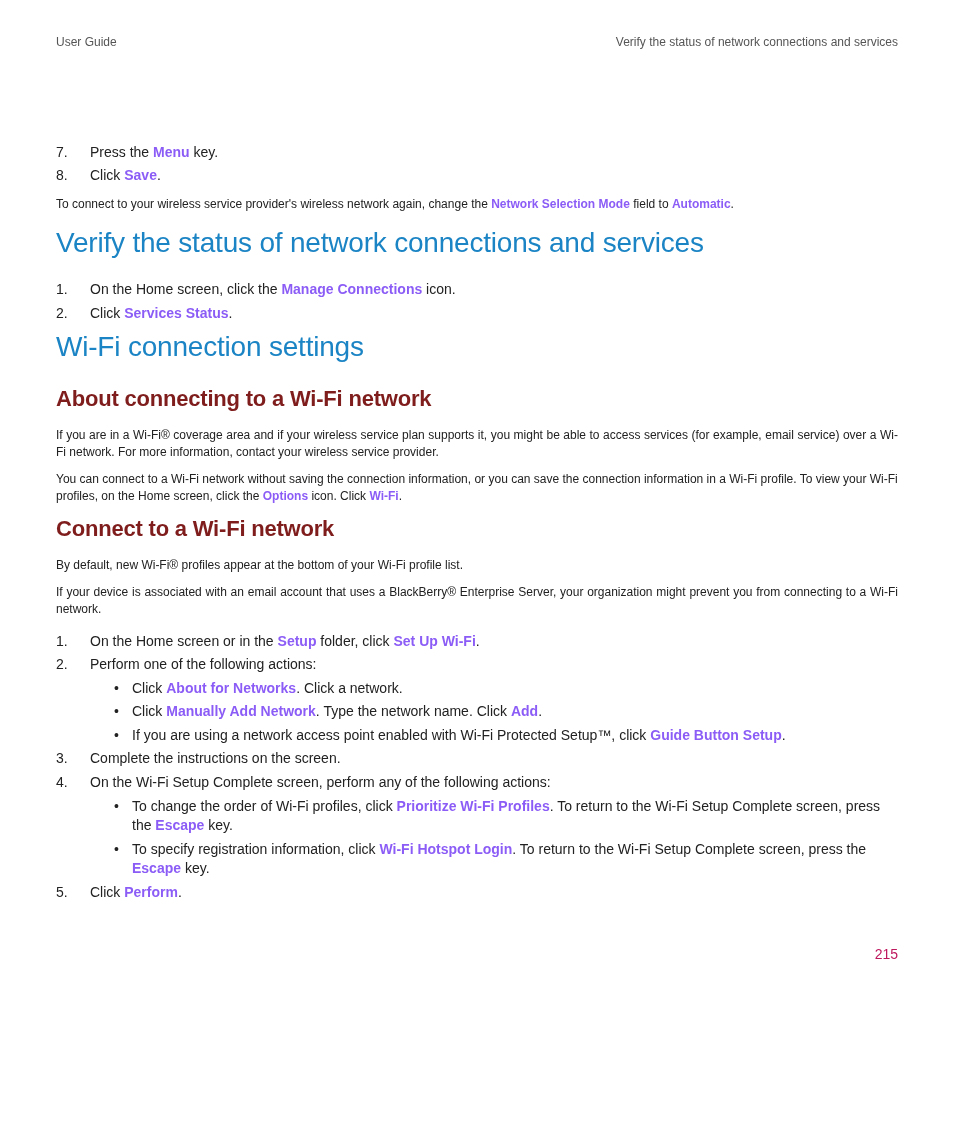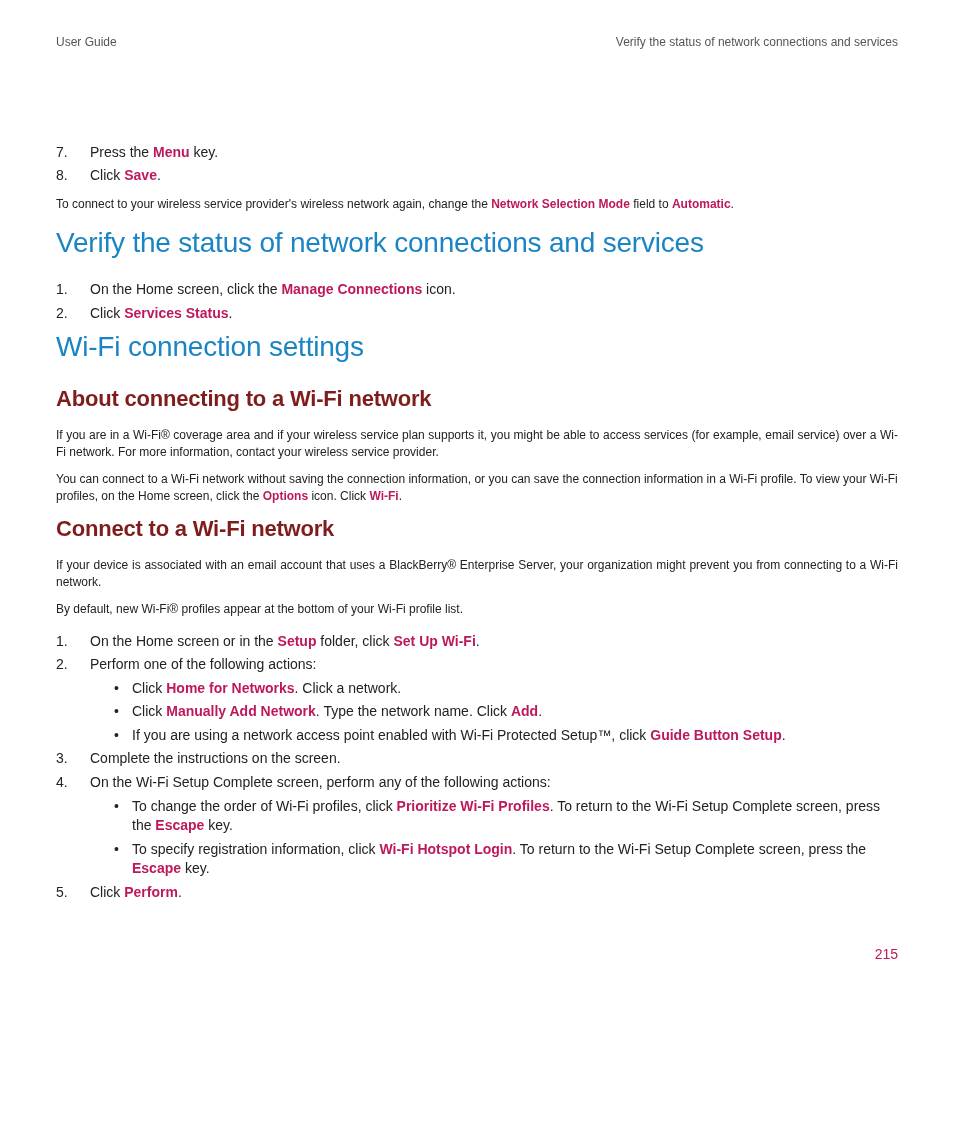--- a/index.html
+++ b/index.html
@@ -82,21 +82,21 @@
     margin-bottom: 4px;
     font-size: 14px;
   }
   ul.sub > li::before {
     content: "•";
     position: absolute;
     left: 0;
     top: 0;
   }
 
-  strong { font-weight: 700; color: #be185d; }
+  strong { font-weight: 700; color: #8b5cf6; }
 
   .page-number {
     position: absolute;
     bottom: 42px;
     right: 56px;
     font-size: 14px;
     color: #be185d;
   }
 </style>
 </head>
@@ -134,32 +134,32 @@
 
   <h1 class="blue section-gap-lg">Wi-Fi connection settings</h1>
 
   <h2 class="black section-gap-md">About connecting to a Wi-Fi network</h2>
   <p class="body tight" style="text-align:justify;">If you are in a Wi-Fi® coverage area and if your wireless service plan supports it, you might be able to access services (for example, email service) over a Wi-Fi network. For more information, contact your wireless service provider.</p>
   <p class="body">
     <span>You can connect to a Wi-Fi network without saving the connection information, or you can save the connection information in a Wi-Fi profile. To view your Wi-Fi profiles, on the Home screen, click the </span><strong>Options</strong><span> icon. Click </span><strong>Wi-Fi</strong><span>.</span>
   </p>
 
   <h2 class="black section-gap-sm">Connect to a Wi-Fi network</h2>
+  <p class="body tight">By default, new Wi-Fi® profiles appear at the bottom of your Wi-Fi profile list.</p>
   <p class="body" style="text-align:justify;">If your device is associated with an email account that uses a BlackBerry® Enterprise Server, your organization might prevent you from connecting to a Wi-Fi network.</p>
-  <p class="body tight">By default, new Wi-Fi® profiles appear at the bottom of your Wi-Fi profile list.</p>
 
   <ol class="steps" style="margin-top:14px;">
     <li>
       <span>On the Home screen or in the </span><strong>Setup</strong><span> folder, click </span><strong>Set Up Wi-Fi</strong><span>.</span>
     </li>
     <li>
       <span>Perform one of the following actions:</span>
       <ul class="sub">
         <li>
-          <span>Click </span><strong>Home for Networks</strong><span>. Click a network.</span>
+          <span>Click </span><strong>About for Networks</strong><span>. Click a network.</span>
         </li>
         <li>
           <span>Click </span><strong>Manually Add Network</strong><span>. Type the network name. Click </span><strong>Add</strong><span>.</span>
         </li>
         <li>
           <span>If you are using a network access point enabled with Wi-Fi Protected Setup™, click </span><strong>Guide Button Setup</strong><span>.</span>
         </li>
       </ul>
     </li>
     <li>Complete the instructions on the screen.</li>

